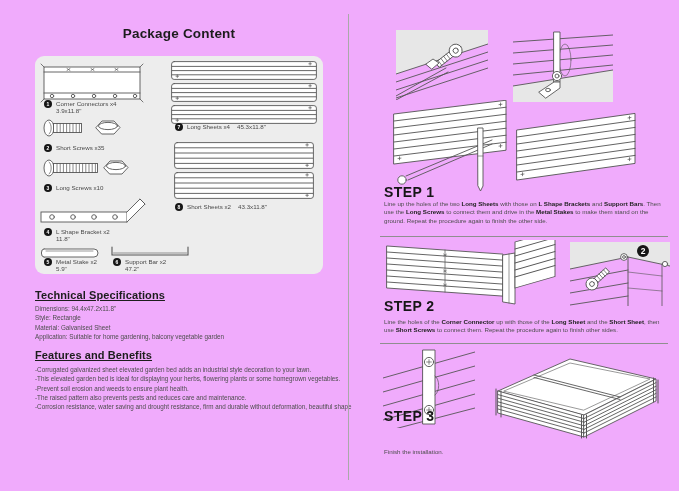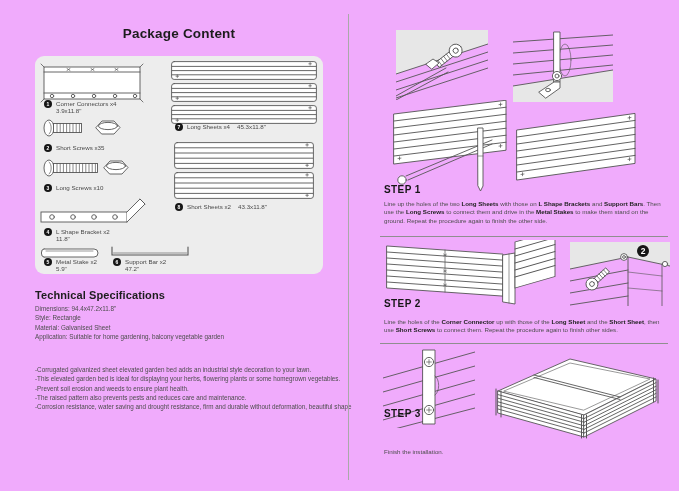--- a/index.html
+++ b/index.html
@@ -7,25 +7,25 @@
         font-family:"Liberation Sans","DejaVu Sans",sans-serif;color:#4d4d4d;}
   .abs{position:absolute;}
   .page-title{width:288px;left:35px;top:26px;text-align:center;font-size:13.5px;font-weight:600;
               color:#1c1c1c;letter-spacing:.2px;}
   .pkg-box{left:35px;top:56px;width:288px;height:218px;background:#ededed;border-radius:9px;}
   .item{display:flex;gap:4px;align-items:flex-start;}
   .badge{flex:0 0 auto;width:8px;height:8px;border-radius:50%;background:#161616;color:#fff;
          font-size:5px;font-weight:700;line-height:8px;text-align:center;}
   .item .txt{font-size:6.2px;line-height:7.4px;color:#4a4a4a;}
   .inline-dim{margin-left:7px;}
-  .h2{font-size:11px;font-weight:700;color:#1d1d1d;letter-spacing:.1px;}
+  .h2{font-size:11px;font-weight:700;color:#1d1d1d;letter-spacing:.1px;text-decoration:underline;}
   .bodyline{font-size:6.3px;line-height:9.3px;color:#4d4d4d;white-space:nowrap;}
   .vdiv{left:348px;top:14px;width:1px;height:466px;background:#a9a9a9;}
   .hdiv{left:380px;width:288px;height:1px;background:#8f8f8f;}
-  .step-h{font-size:10px;font-weight:700;color:#161616;letter-spacing:.4px;}
+  .step-h{font-size:14px;font-weight:700;color:#161616;letter-spacing:.4px;}
   .step-p{width:287px;font-size:6.2px;line-height:8.3px;color:#4d4d4d;}
   .step-p .b{font-weight:700;color:#222;}
   svg{display:block;}
   .lineart{stroke:#565656;stroke-width:.9;fill:none;stroke-linecap:round;}
 </style>
 </head>
 <body>
 
 <div class="page">
 
@@ -170,20 +170,21 @@
   </div>
 
   <div class="abs h2" style="left:35px;top:289px">Technical Specifications</div>
   <div class="abs" style="left:35px;top:304px">
     <div class="bodyline">Dimensions: 94.4x47.2x11.8"</div>
     <div class="bodyline">Style: Rectangle</div>
     <div class="bodyline">Material: Galvanised Sheet</div>
     <div class="bodyline">Application: Suitable for home gardening, balcony vegetable garden</div>
   </div>
 
+  <div class="abs h2" style="left:35px;top:349px">Features and Benefits</div>
   <div class="abs" style="left:35px;top:365px">
     <div class="bodyline">-Corrugated galvanized sheet elevated garden bed adds an industrial style decoration to your lawn.</div>
     <div class="bodyline">-This elevated garden bed is ideal for displaying your herbs, flowering plants or some homegrown vegetables.</div>
     <div class="bodyline">-Prevent soil erosion and weeds to ensure plant health.</div>
     <div class="bodyline">-The raised pattern also prevents pests and reduces care and maintenance.</div>
     <div class="bodyline">-Corrosion resistance, water saving and drought resistance, firm and durable without deformation, beautiful shape</div>
   </div>
 
   <div class="abs vdiv"></div>
 

